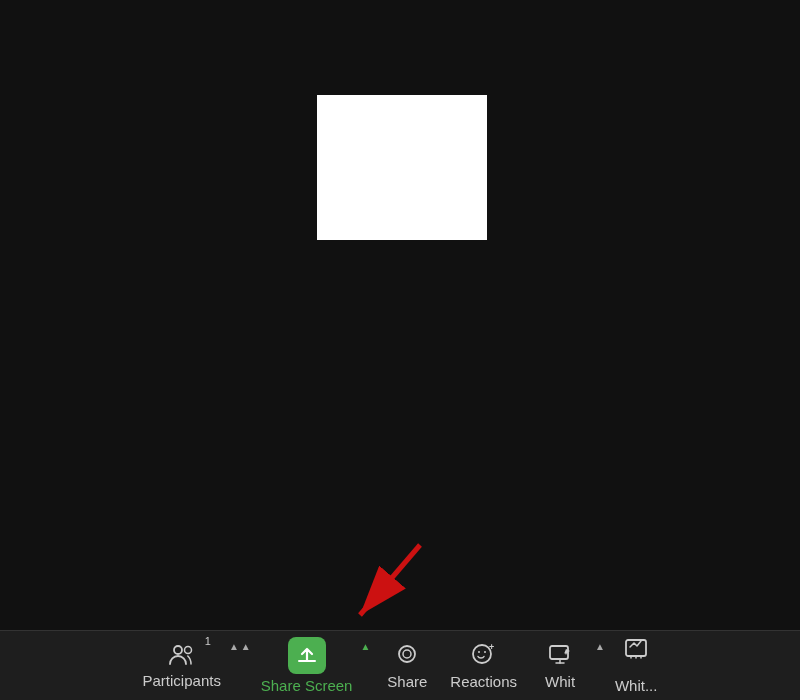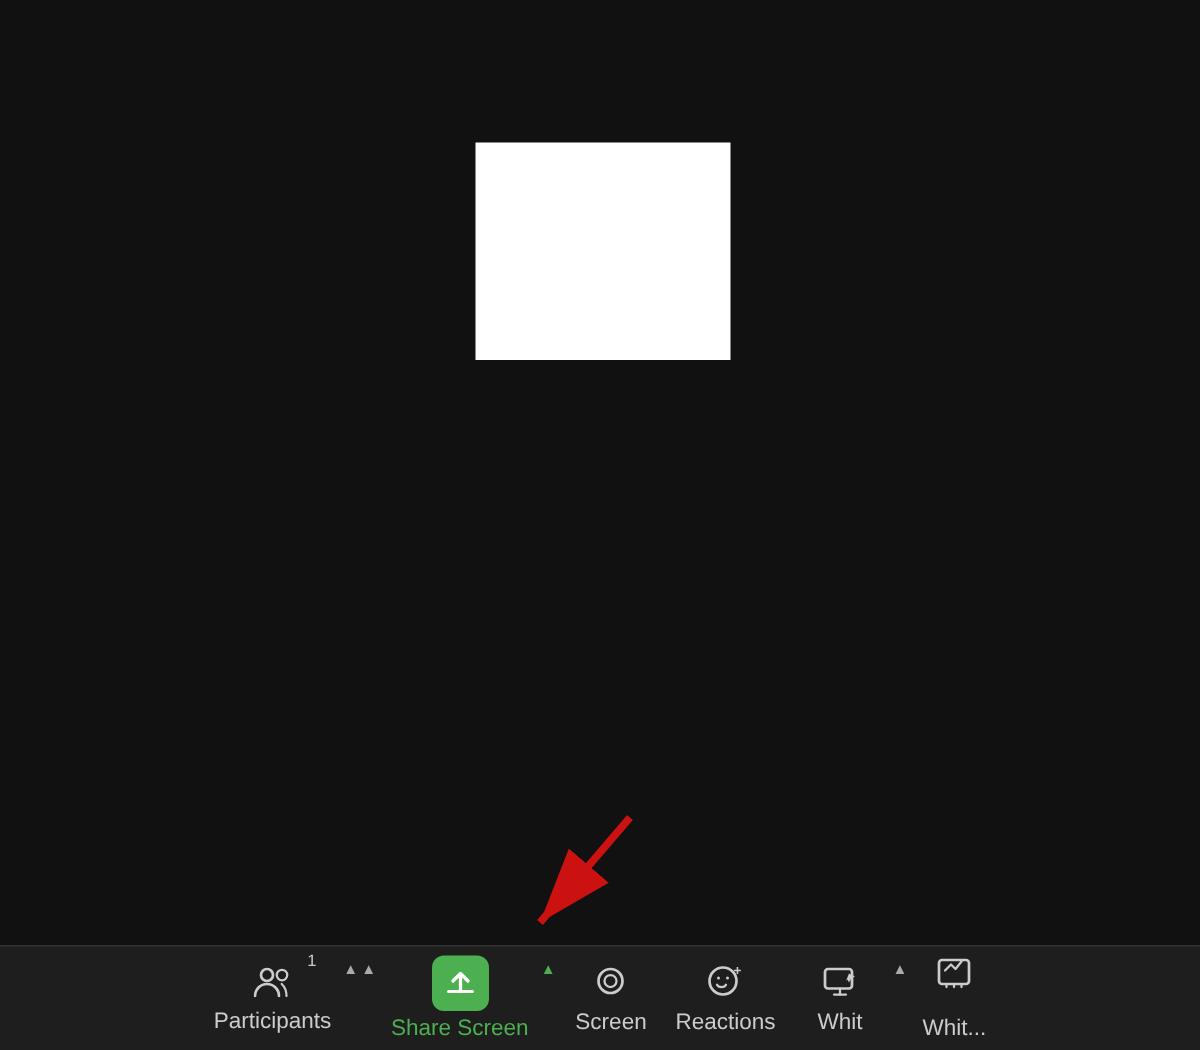--- a/index.html
+++ b/index.html
@@ -186,21 +186,21 @@
     </div>
   </div>
 
   <div class="toolbar-item">
     <div class="toolbar-icon">
       <svg width="24" height="24" viewBox="0 0 24 24" fill="none" xmlns="http://www.w3.org/2000/svg">
         <circle cx="12" cy="12" r="8" stroke="#ccc" stroke-width="1.8" fill="none"></circle>
         <circle cx="12" cy="12" r="4" stroke="#ccc" stroke-width="1.5" fill="none"></circle>
       </svg>
     </div>
-    <span class="toolbar-label">Screen</span>
+    <span class="toolbar-label">Share</span>
   </div>
 
   <div class="toolbar-item">
     <div class="toolbar-icon" style="position:relative;">
       <svg width="26" height="24" viewBox="0 0 26 24" fill="none" xmlns="http://www.w3.org/2000/svg">
         <circle cx="11" cy="12" r="9" stroke="#ccc" stroke-width="1.8" fill="none"></circle>
         <circle cx="8" cy="10" r="1" fill="#ccc"></circle>
         <circle cx="14" cy="10" r="1" fill="#ccc"></circle>
         <path d="M7 14.5c1 2 5 2 6 0" stroke="#ccc" stroke-width="1.5" stroke-linecap="round" fill="none"></path>
         <text x="18" y="8" font-size="9" fill="#ccc" font-weight="bold">+</text>

